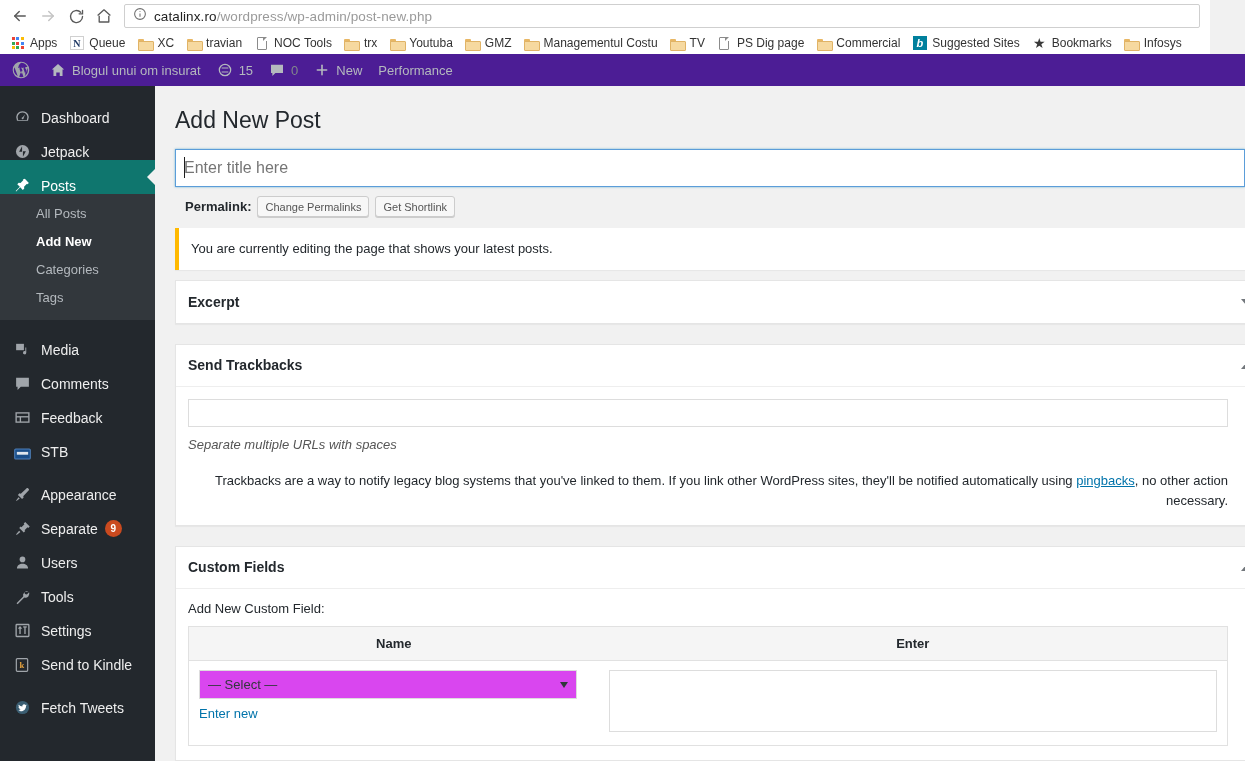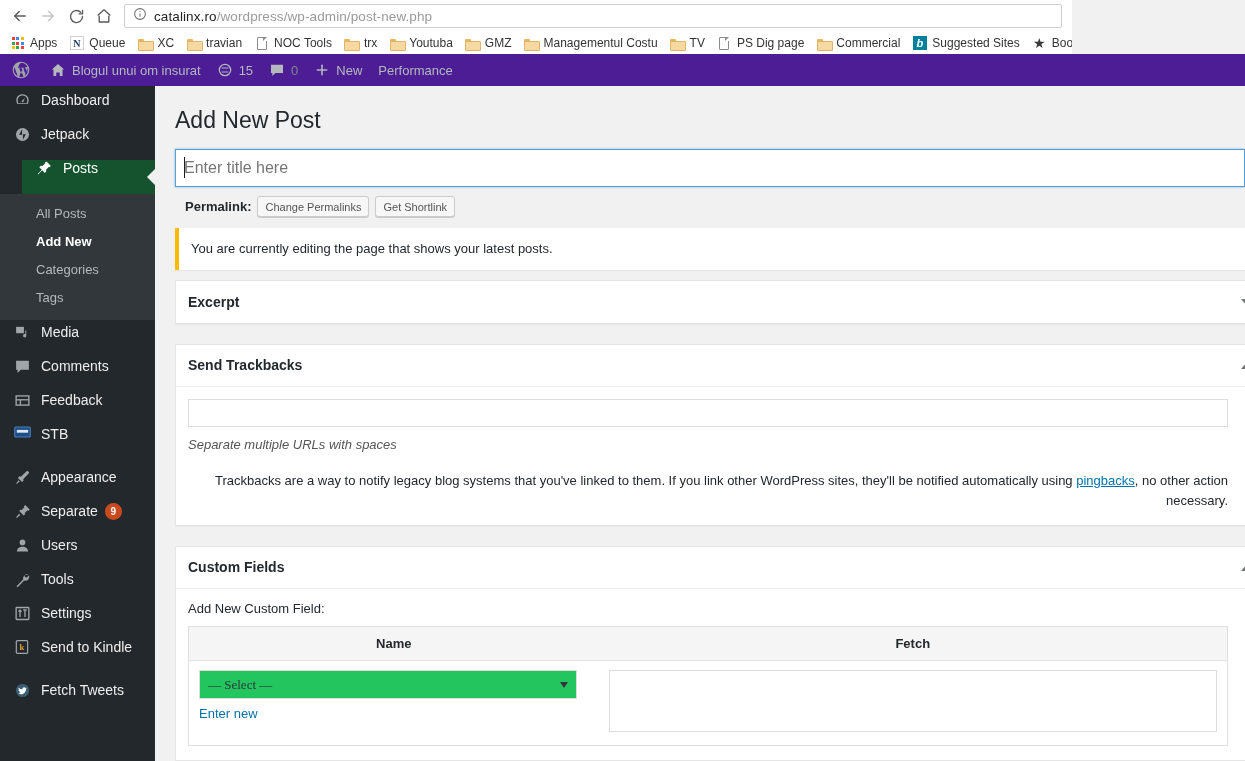--- a/index.html
+++ b/index.html
@@ -4,21 +4,21 @@
 <style>
   * { box-sizing: border-box; margin: 0; padding: 0; }
   html, body {
     width: 1245px; height: 761px;
     overflow: hidden;
     font-family: "Liberation Sans", sans-serif;
     background: #f1f1f1;
   }
 
   
-  #browser-chrome { width: 1072px; background: #ffffff; }
+  #browser-chrome { width: 1210px; background: #ffffff; }
 
   #nav-bar {
     height: 32px; display: flex; align-items: center;
     padding: 0 6px; background: #ffffff;
   }
   .nav-btn {
     width: 28px; height: 28px; flex: 0 0 28px;
     display: flex; align-items: center; justify-content: center;
     color: #5a5a5a;
   }
@@ -101,31 +101,31 @@
 
   
   #wpwrap { display: flex; height: 729px; }
 
   
   #adminmenu {
     width: 155px; flex: 0 0 155px; background: #23282d;
     height: 729px; overflow: hidden; position: relative;
   }
   .menu-item {
-    display: flex; align-items: flex-start; height: 34px;
+    display: flex; align-items: flex-end; height: 34px;
     padding-left: 12px; color: #eeeeee; font-size: 14px;
     position: relative;
   }
   .menu-item .mi-ico {
     width: 20px; flex: 0 0 20px; margin-right: 9px;
     display: flex; align-items: center; justify-content: center;
     color: #a0a5aa;
   }
   .menu-item.current {
-    background: #14532d; color: #fff; font-weight: normal; margin-left: 22px;
+    background: #0f766e; color: #fff; font-weight: normal;
   }
   .menu-item.current .mi-ico { color: #fff; }
   .menu-item.current:after {
     content: ''; position: absolute; right: 0; top: 50%;
     margin-top: -8px; border-style: solid; border-width: 8px 8px 8px 0;
     border-color: transparent #f1f1f1 transparent transparent;
   }
   #submenu { background: #32373c; padding: 6px 8px 8px 0; }
   .submenu-item {
     display: block; padding: 5px 0 5px 36px;
@@ -224,24 +224,24 @@
   }
   #cf-table th {
     background: #f5f5f5; border-bottom: 1px solid #e1e1e1;
     font-size: 13px; font-weight: bold; color: #23282d;
     padding: 9px 0; text-align: center;
   }
   #cf-table th.col-name { width: 410px; }
   #cf-table td { padding: 9px 10px; vertical-align: top; }
   #cf-table td.td-name { width: 410px; }
   .cf-select {
-    width: 378px; height: 29px; border: 1px solid #ddd; background: #22c55e;
+    width: 378px; height: 29px; border: 1px solid #ddd; background: #d946ef;
     font-size: 13px; padding: 0 22px 0 8px; color: #32373c;
     appearance: none; -webkit-appearance: none; outline: none;
-    font-family: Liberation Serif, serif;
+    font-family: Liberation Sans, sans-serif;
   }
   .select-wrap { position: relative; display: inline-block; }
   .select-arrow {
     position: absolute; right: 9px; top: 12px; pointer-events: none;
     width: 0; height: 0; border-style: solid; border-width: 6px 4.5px 0 4.5px;
     border-color: #32373c transparent transparent transparent;
   }
   .cf-link { display: inline-block; margin-top: 7px; font-size: 13px;
              color: #0073aa; text-decoration: none; }
   .cf-textarea {
@@ -662,21 +662,21 @@
       <div class="postbox-header">
         <span class="postbox-title">Custom Fields</span>
         <span class="toggle-ind up"></span>
       </div>
       <div class="postbox-body">
         <div class="cf-label">Add New Custom Field:</div>
         <table id="cf-table">
           <thead>
             <tr>
               <th class="col-name">Name</th>
-              <th>Fetch</th>
+              <th>Enter</th>
             </tr>
           </thead>
           <tbody>
             <tr>
               <td class="td-name">
                 <span class="select-wrap">
                   <select class="cf-select">
                     <option>— Select —</option>
                   </select>
                   <span class="select-arrow"></span>

